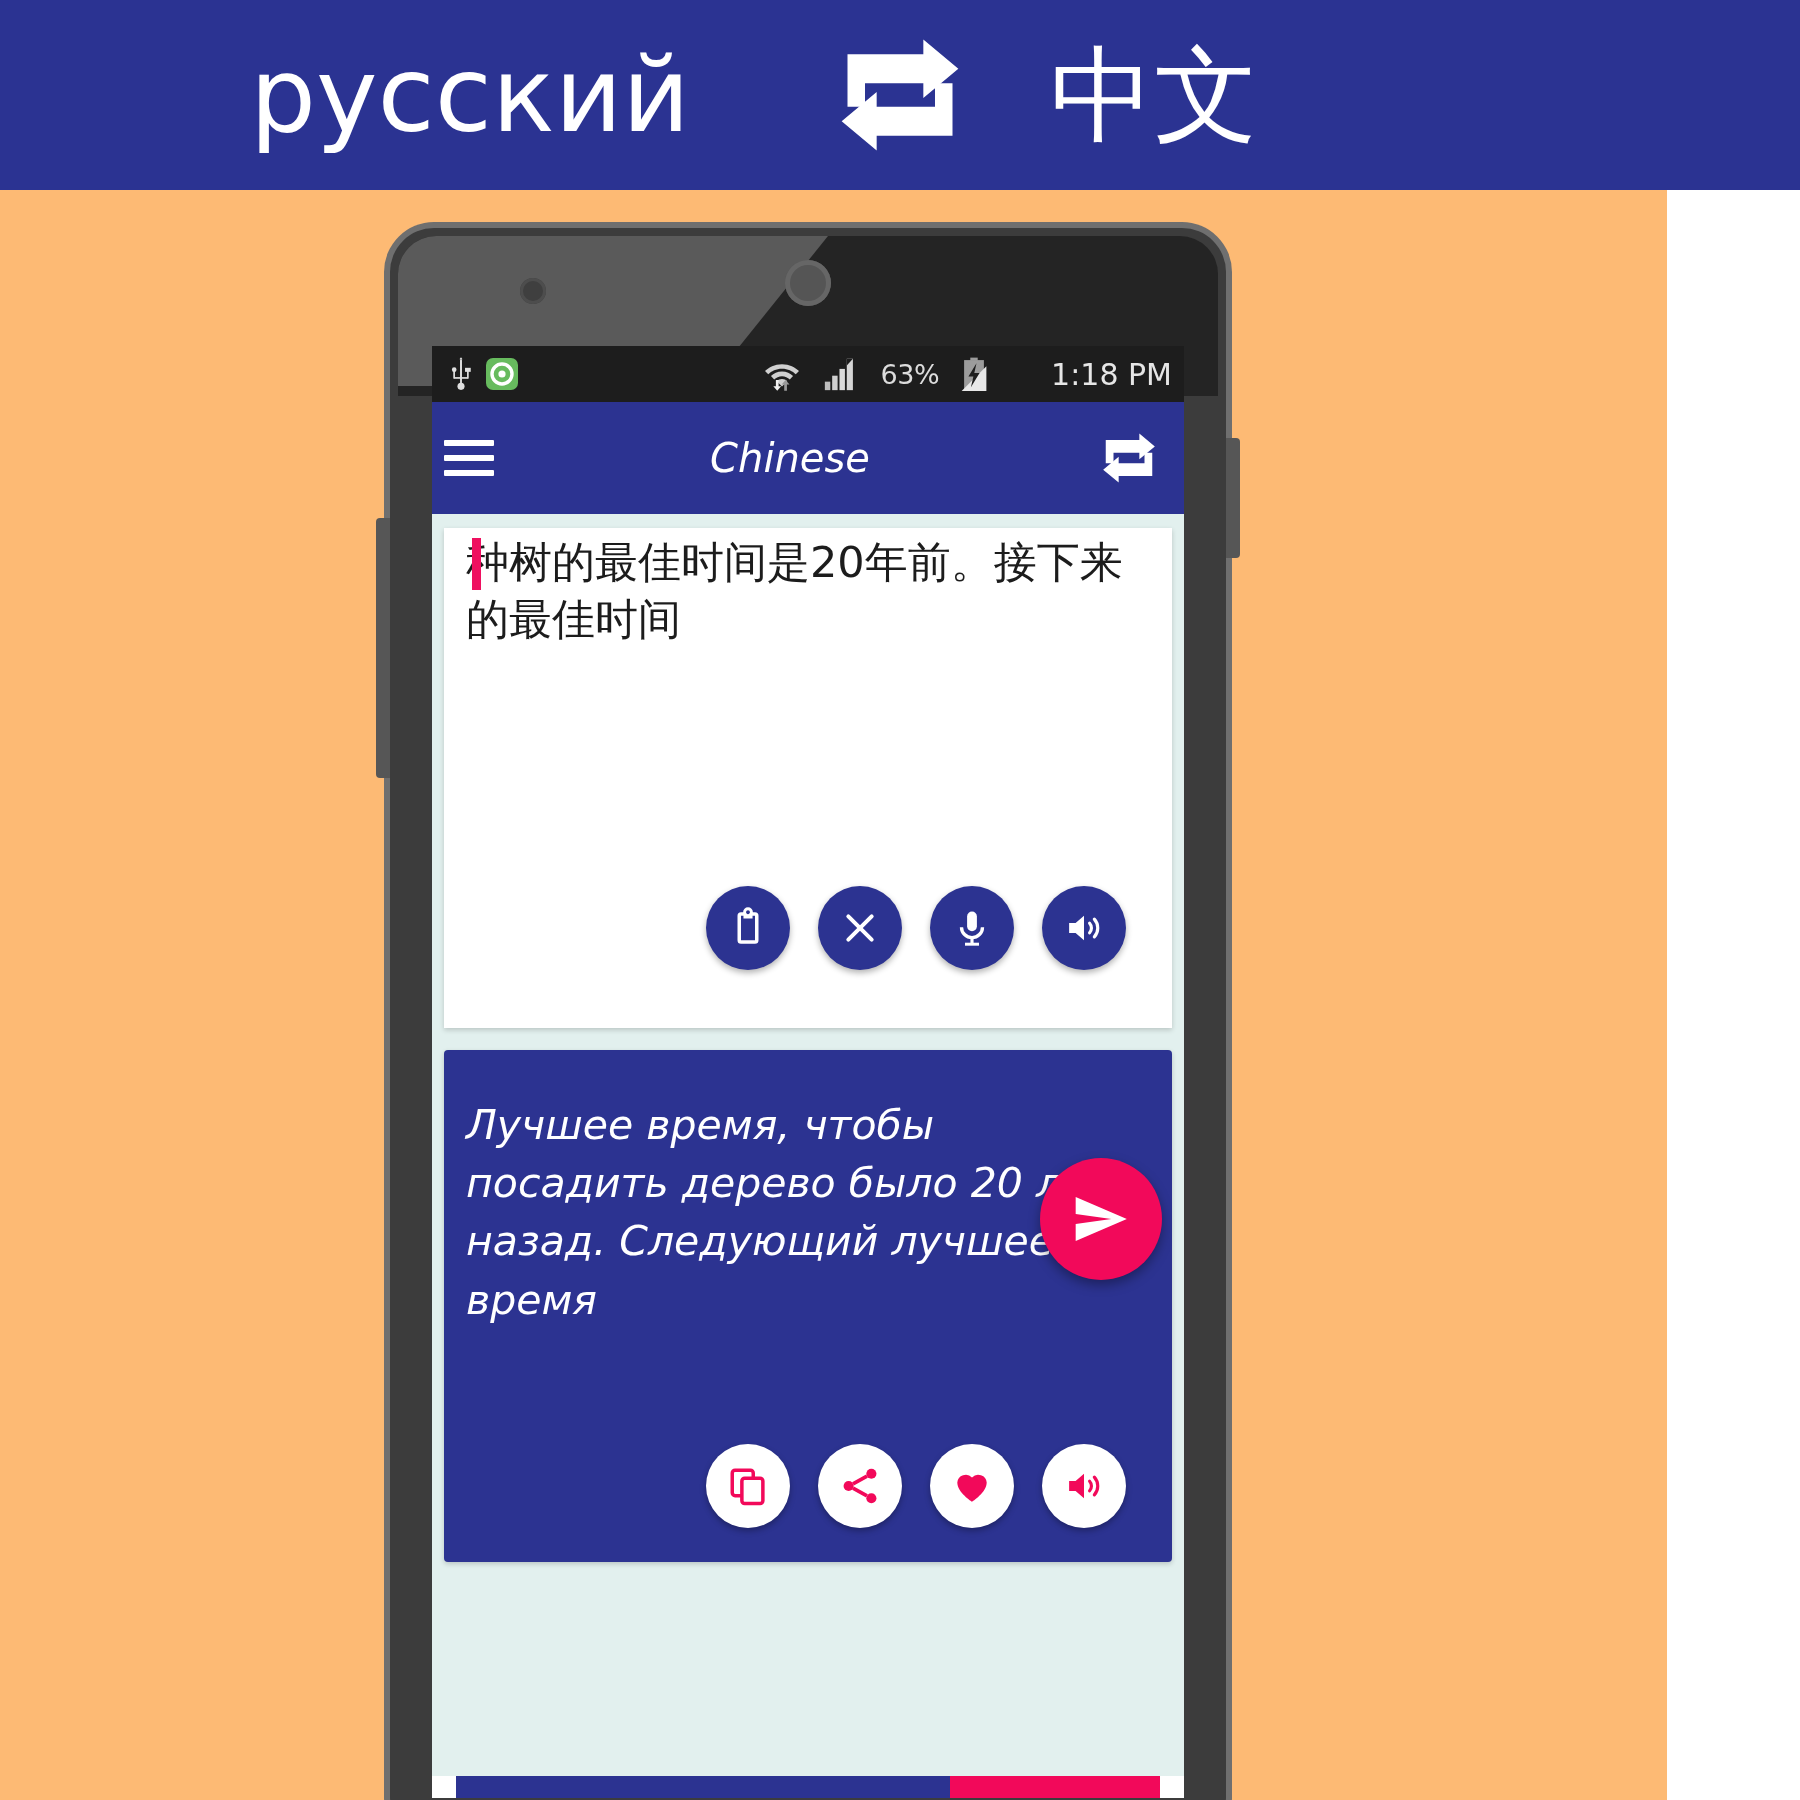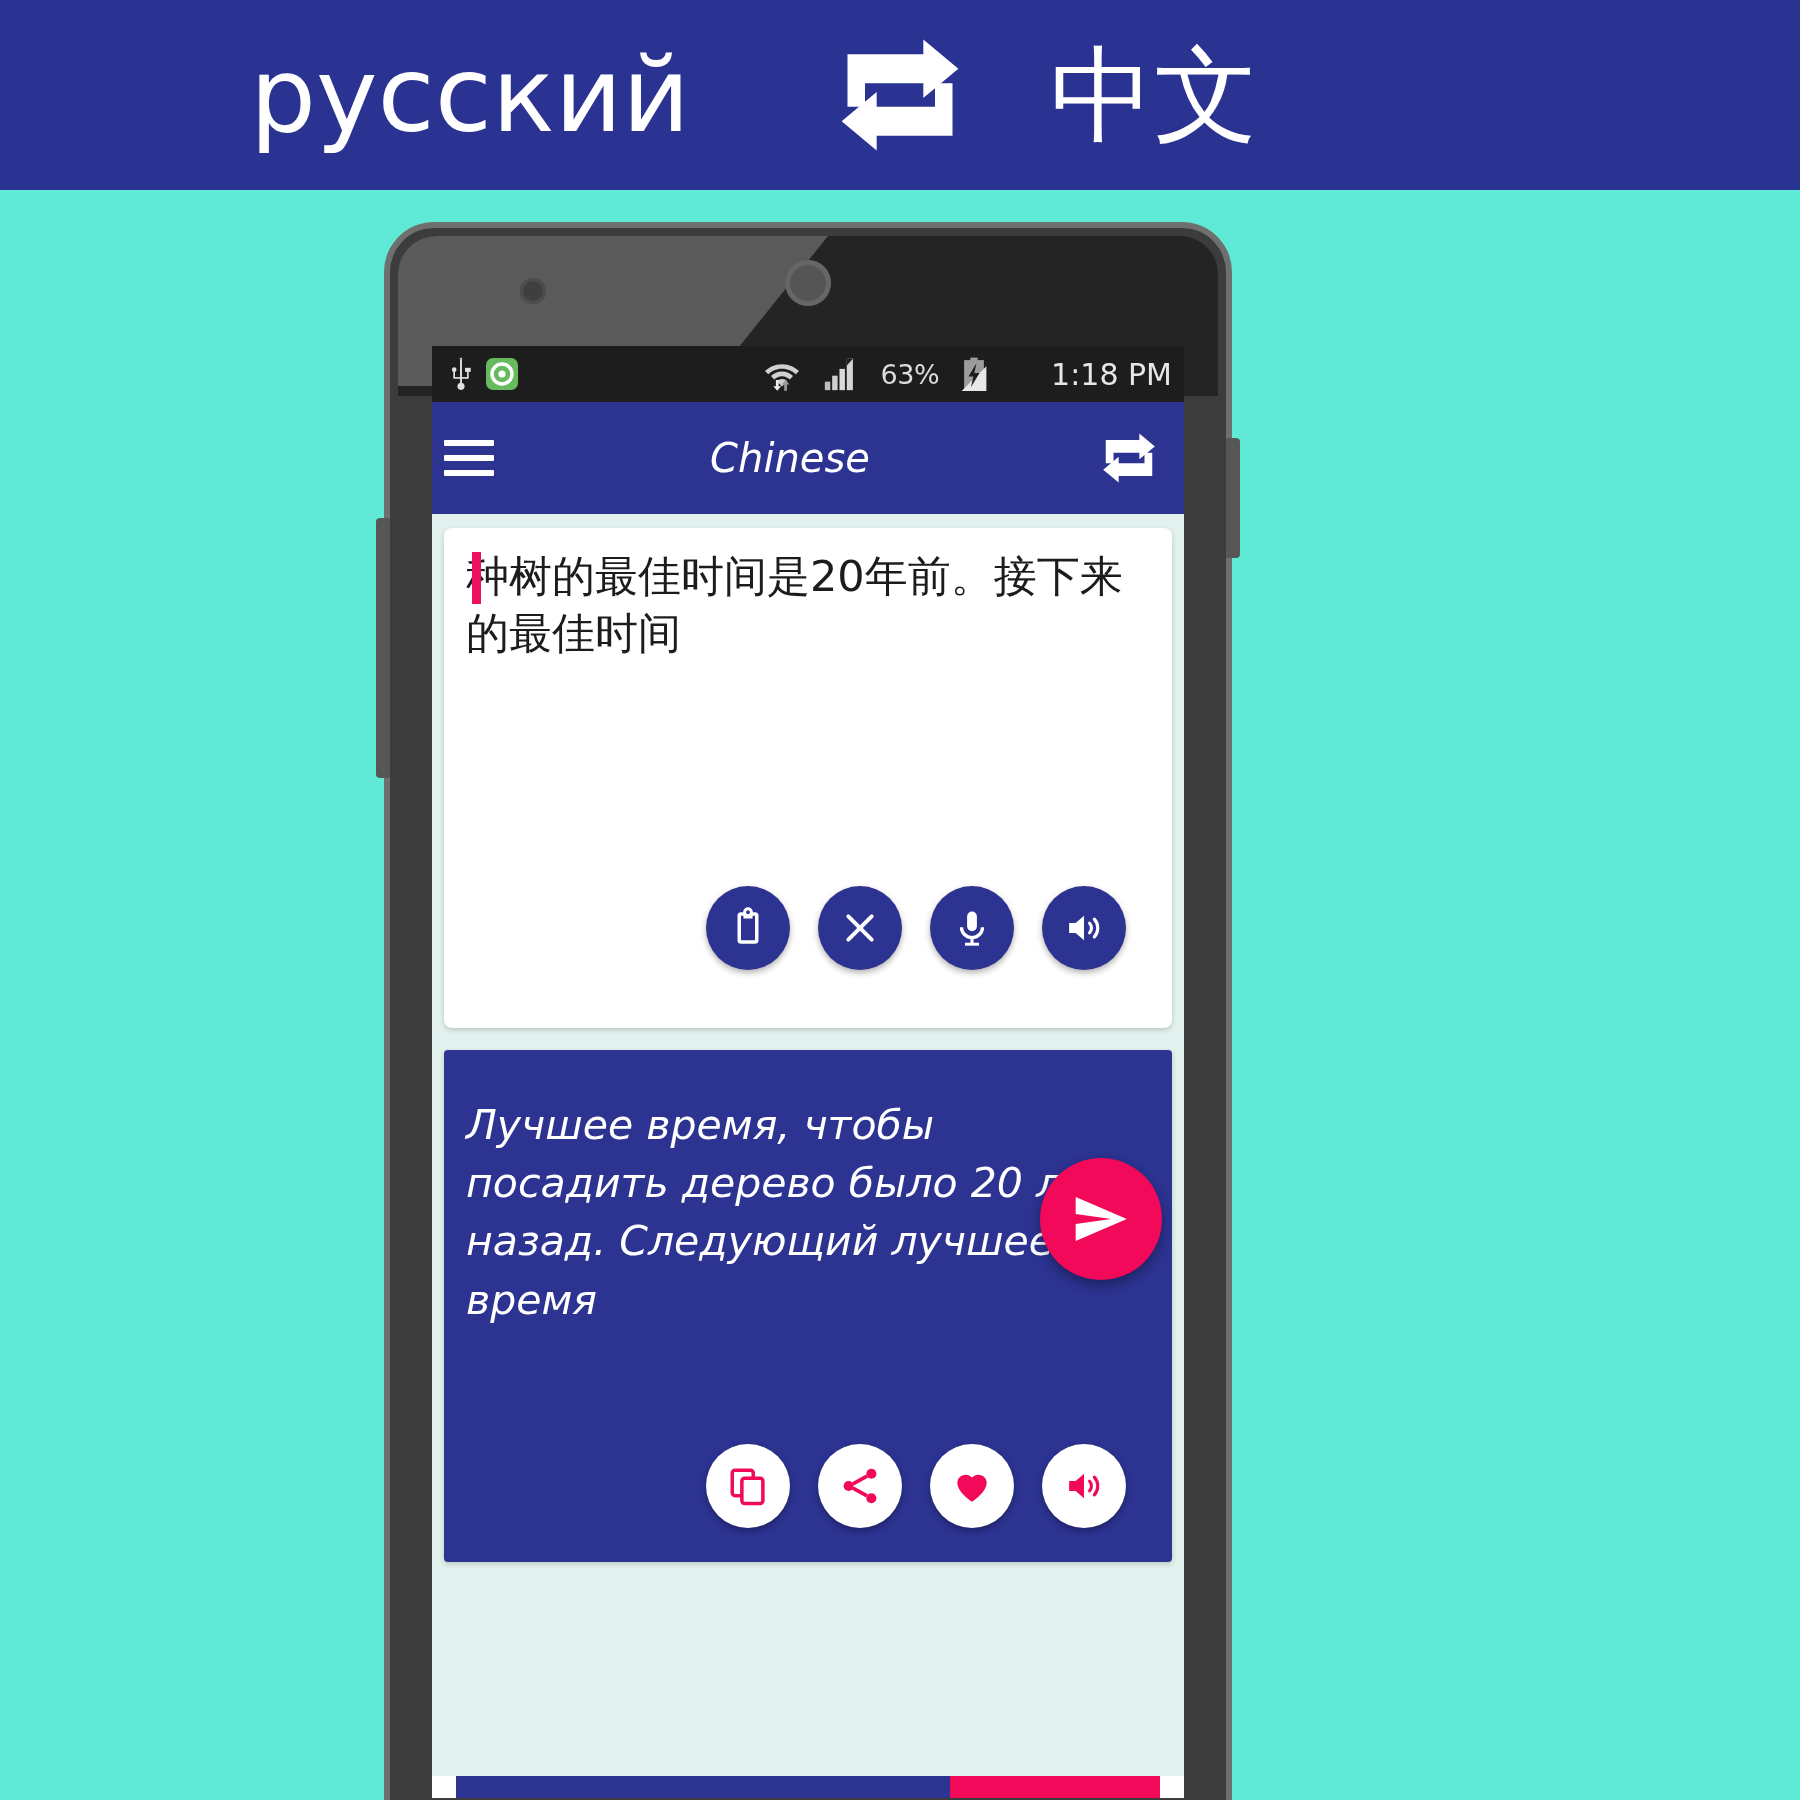--- a/index.html
+++ b/index.html
@@ -3,22 +3,22 @@
 <meta charset="utf-8">
 <style>
   * { box-sizing: border-box; margin: 0; padding: 0; }
   html, body {
     width: 1800px; height: 1800px;
     font-family: "DejaVu Sans", sans-serif;
     overflow: hidden;
   }
   #stage {
     position: relative;
-    width: 1800px; height: 1800px;
-    background: #5eead4;
+    width: 1667px; height: 1800px;
+    background: #fdba74;
     text-decoration: underline;
   }
 
   
   #banner {
     position: absolute; left: 0; top: 0;
     width: 1800px; height: 190px;
     background: #2b3392;
     display: flex; align-items: center; justify-content: center;
   }
@@ -127,25 +127,25 @@
   }
   #toolbar .src { flex: 1; }
   #toolbar .dst { flex: 1; }
   #toolbar .swapbtn { width: 86px; display:flex; align-items:center; justify-content:center; }
 
   
   #content { padding: 14px 12px 0 12px; }
 
   .card-input {
     background: #ffffff;
-    border-radius: 8px;
+    border-radius: 0;
     box-shadow: 0 2px 5px rgba(0,0,0,0.18);
     height: 500px;
     position: relative;
-    padding: 20px 22px 0 22px;
+    padding: 6px 22px 0 22px;
   }
   .src-text {
     font-size: 43px;
     line-height: 1.32;
     color: #1c1c1c;
     font-family: "DejaVu Sans", sans-serif;
     position: relative;
     word-break: break-word;
   }
   .caret {

